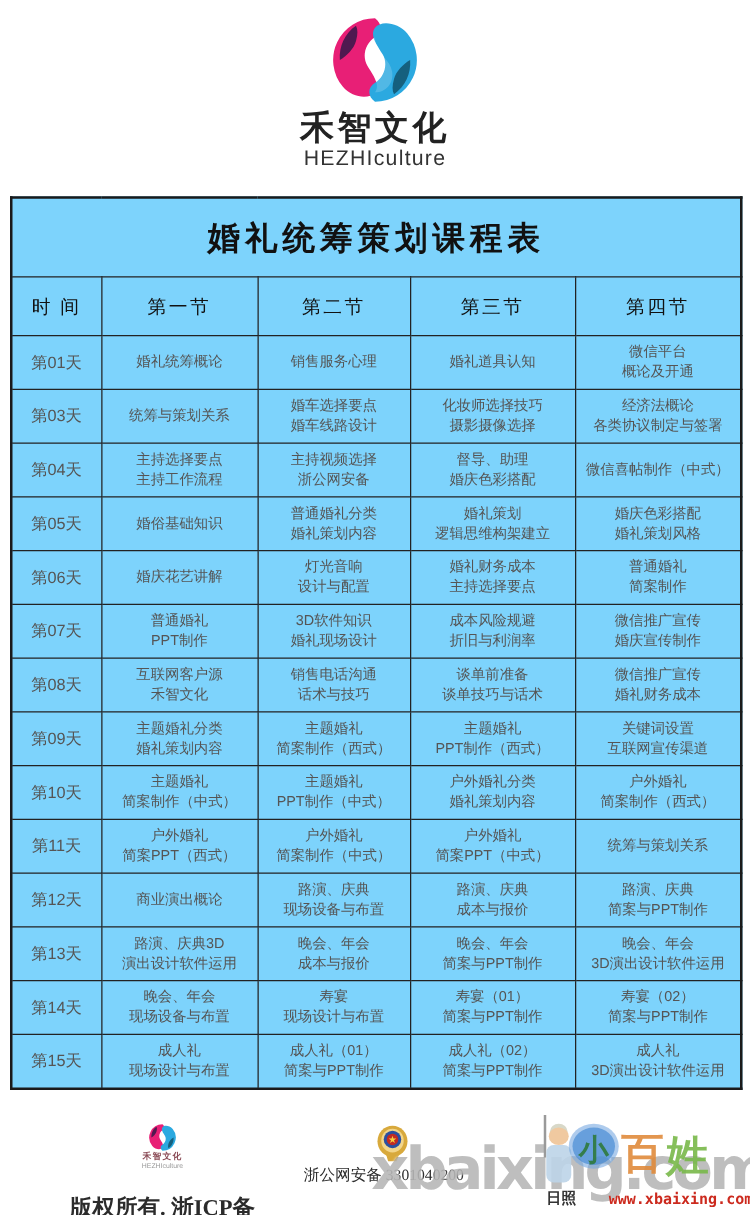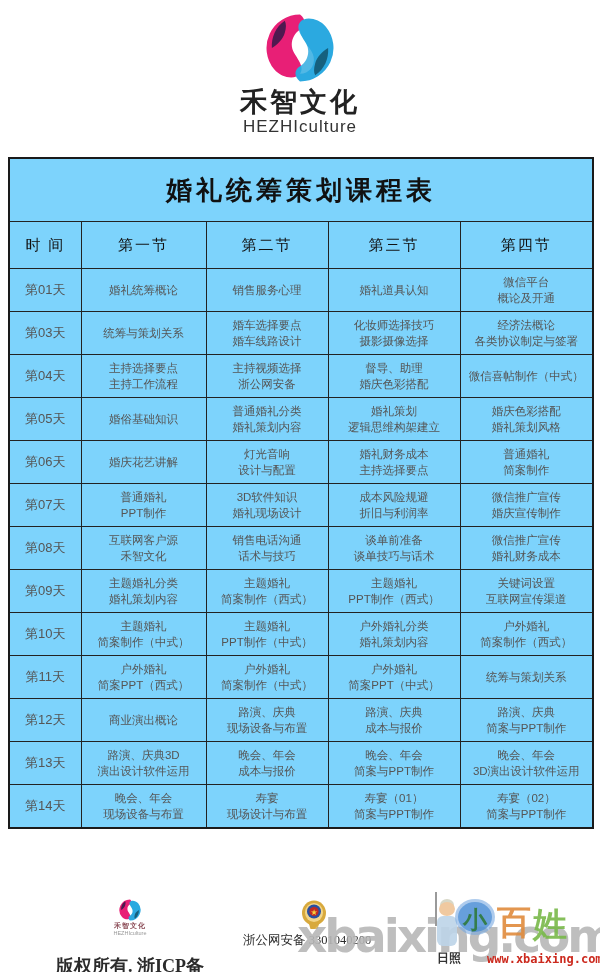--- a/index.html
+++ b/index.html
@@ -337,20 +337,39 @@
         </td>
         <td>
           <div>寿宴（01）</div>
           <div>简案与PPT制作</div>
         </td>
         <td>
           <div>寿宴（02）</div>
           <div>简案与PPT制作</div>
         </td>
       </tr>
+      <tr>
+        <td class="day">第15天</td>
+        <td>
+          <div>成人礼</div>
+          <div>现场设计与布置</div>
+        </td>
+        <td>
+          <div>成人礼（01）</div>
+          <div>简案与PPT制作</div>
+        </td>
+        <td>
+          <div>成人礼（02）</div>
+          <div>简案与PPT制作</div>
+        </td>
+        <td>
+          <div>成人礼</div>
+          <div>3D演出设计软件运用</div>
+        </td>
+      </tr>
     </tbody>
 </table>
 
 <div class="footer">
   <div class="f-left">
     <svg class="mini-logo" width="24" height="24" viewBox="0 0 100 100">
       <path d="M50 6 A44 44 0 0 0 16 78 C26 90 44 92 50 84 C56 76 48 66 42 56 C36 46 40 32 50 26 C58 21 58 12 50 6 Z" fill="#e81f76"></path>
       <path d="M50 94 A44 44 0 0 0 84 22 C74 10 56 8 50 16 C44 24 52 34 58 44 C64 54 60 68 50 74 C42 79 42 88 50 94 Z" fill="#2ba9e0"></path>
       <path d="M30 14 C18 22 12 36 13 50 C20 46 28 38 30 30 C32 23 32 18 30 14 Z" fill="#4f1950"></path>
       <path d="M70 86 C82 78 88 64 87 50 C80 54 72 62 70 70 C68 77 68 82 70 86 Z" fill="#15607e"></path>

